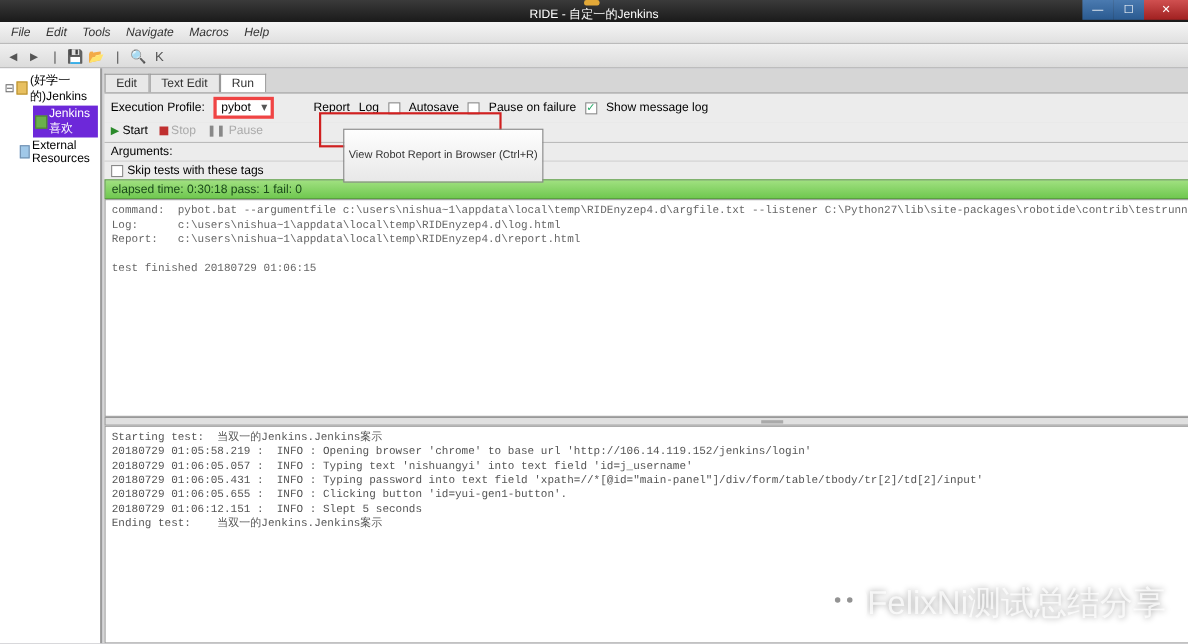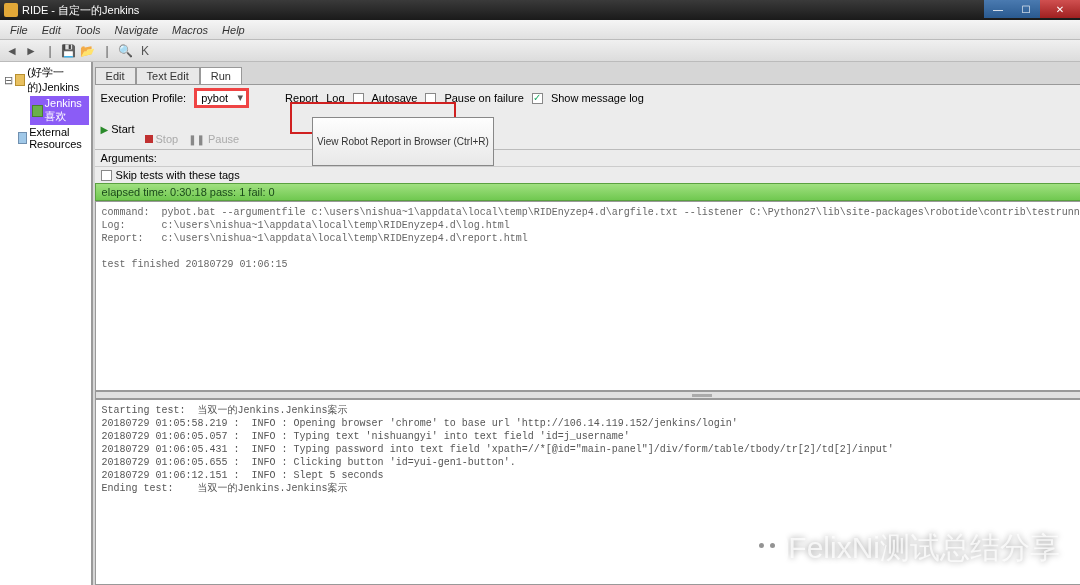--- a/index.html
+++ b/index.html
@@ -13,20 +13,21 @@
     position: relative;
   }
   .titlebar {
     background: linear-gradient(to bottom, #3a3a3a, #1a1a1a);
     color: #fff;
     height: 20px;
     display: flex;
     align-items: center;
     padding: 0 4px;
     font-size: 11px;
+    flex-direction: column;
   }
   .titlebar .icon { width: 14px; height: 14px; background: #e2a838; margin-right: 4px; border-radius: 2px;}
   .win-controls { position: absolute; right: 0; top: 0; display: flex; height: 20px;}
   .win-btn { width: 28px; height: 18px; display: flex; align-items: center; justify-content: center; font-size: 10px; color: #fff;}
   .win-btn.min { background: linear-gradient(#4a7ab0,#2a5a90);}
   .win-btn.max { background: linear-gradient(#4a7ab0,#2a5a90);}
   .win-btn.close { background: linear-gradient(#d05050,#a02020); width: 40px;}
   .menubar {
     background: linear-gradient(to bottom, #f5f5f5, #e0e0e0);
     height: 20px;
@@ -54,21 +55,21 @@
   }
   .sidebar {
     width: 168px;
     background: #fff;
     border-right: 2px solid #999;
     padding: 2px;
     font-size: 11px;
   }
   .tree-item { display: flex; align-items: center; gap: 2px; padding: 1px 2px;}
   .tree-item .expand { width: 10px; text-align: center; color: #666;}
-  .tree-item.selected { background: #8b5cf6; color: #fff;}
+  .tree-item.selected { background: #6d28d9; color: #fff;}
   .tree-icon { width: 14px; height: 12px; display: inline-block;}
   .tree-icon.folder { background: #e8c060; border: 1px solid #b89030;}
   .tree-icon.proj { background: #6ab04c; border: 1px solid #4a8030;}
   .tree-icon.res { background: #a0c8e8; border: 1px solid #7090b0;}
   .right-area {
     flex: 1;
     background: #d6d6d6;
     display: flex;
     flex-direction: column;
     padding: 2px 4px 0 2px;
@@ -114,21 +115,21 @@
     align-items: center;
     gap: 10px;
     font-size: 11px;
     border-bottom: 1px solid #bbb;
     position: relative;
   }
   .run-btn { display: flex; align-items: center; gap: 3px;}
   .run-btn .icon-play { color: #2a8a2a; font-size: 10px;}
   .run-btn .icon-stop { width: 8px; height: 8px; background: #c03030; display:inline-block;}
   .run-btn .icon-pause { color: #888; font-size: 10px;}
-  .disabled { color: #aaa; margin-top: 20px;}
+  .disabled { color: #aaa;}
   .check { width: 11px; height: 11px; border: 1px solid #888; background: #fff; display: inline-block; position: relative;}
   .check.checked::after { content: "✓"; position: absolute; font-size: 10px; top: -2px; left: 0; color: #2a6;}
   .red-box {
     position: absolute;
     border: 2px solid #d02020;
     pointer-events: none;
   }
   .red-box.outer { left: 290px; top: 102px; width: 166px; height: 32px;}
   .arguments-row {
     background: #ececec;

